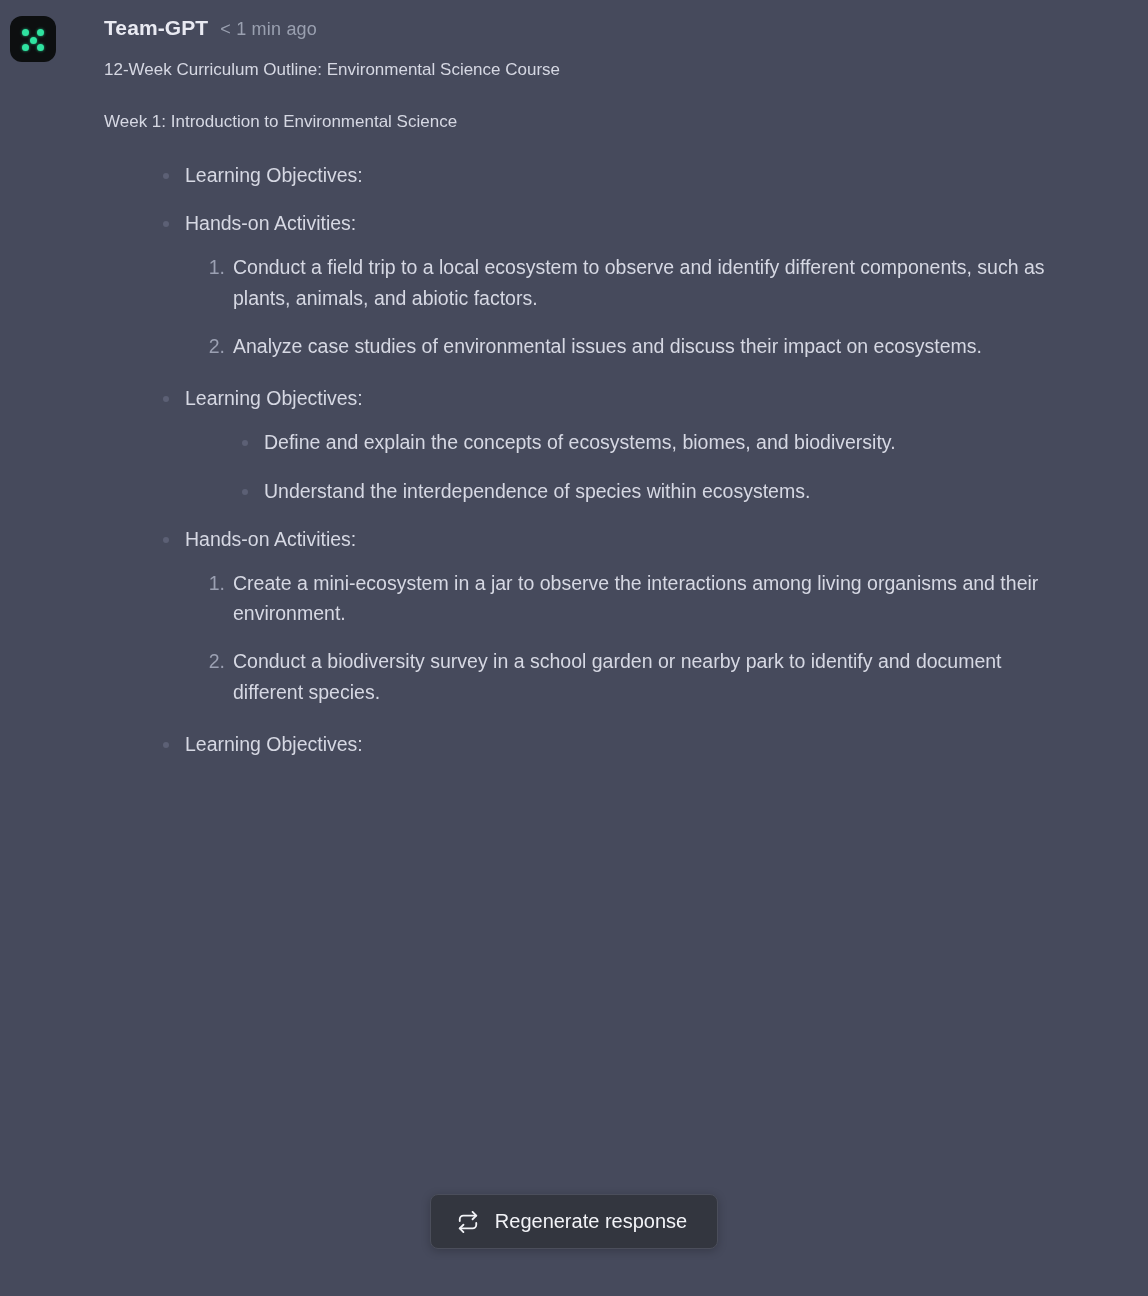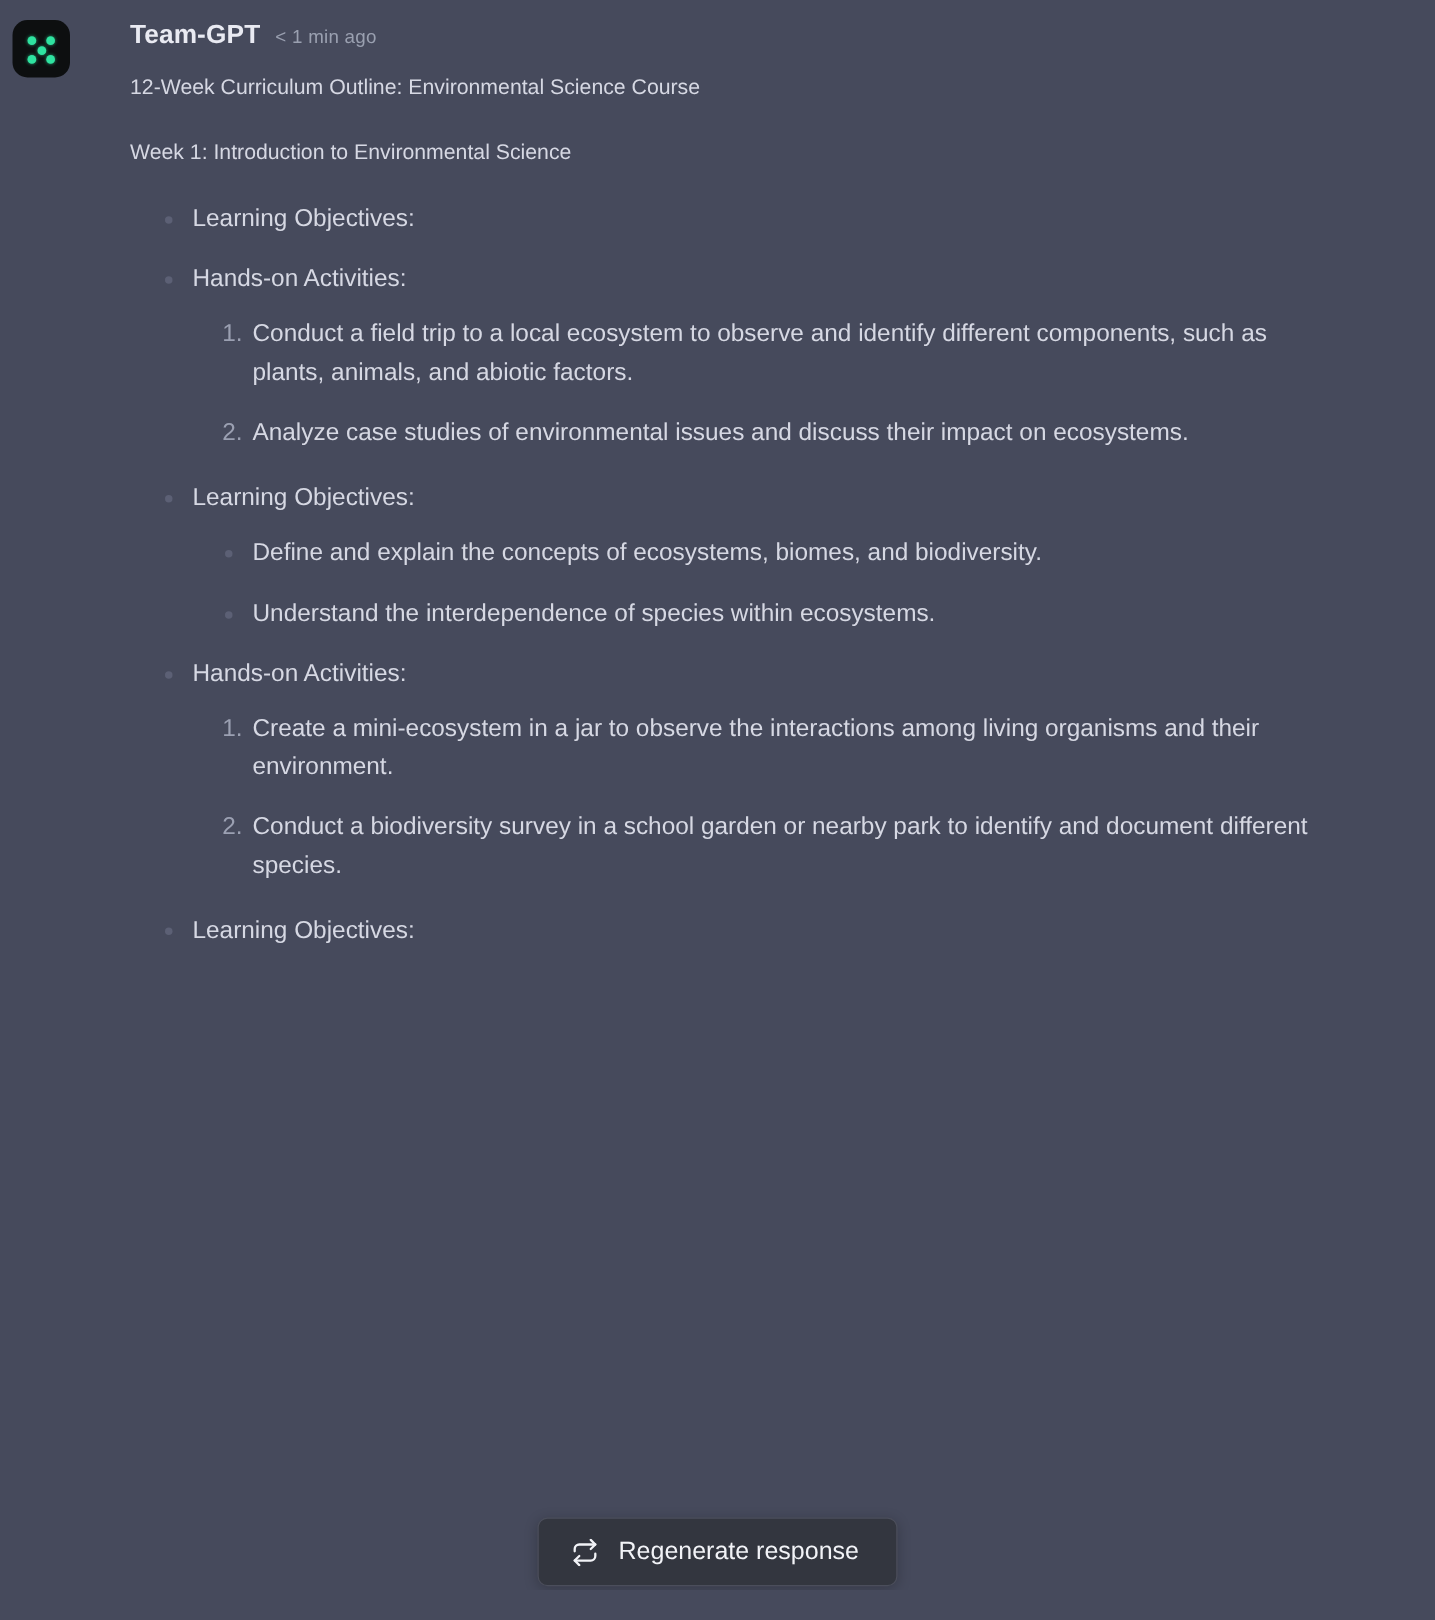--- a/index.html
+++ b/index.html
@@ -74,21 +74,21 @@
     gap: 12px;
     margin-bottom: 17px;
   }
   .author {
     font-size: 21px;
     font-weight: bold;
     color: #e9eaf2;
     letter-spacing: 0.1px;
   }
   .timestamp {
-    font-size: 15px;
+    font-size: 18px;
     color: #9aa0b0;
     letter-spacing: 0.2px;
   }
 
   
   .md { font-size: 19.5px; line-height: 1.45; }
 
   .md p {
     color: #d6d8e3;
     font-size: 17px;
@@ -110,20 +110,21 @@
     color: #d6d8e3;
     font-size: 19.5px;
     line-height: 1.55;
     margin-bottom: 18px;
   }
   .md li:last-child { margin-bottom: 0; }
 
   .md ul > li {
     list-style: none;
     position: relative;
+    margin-left: 31px;
   }
   .md ul > li::before {
     content: "";
     position: absolute;
     left: -22px;
     top: 13px;
     width: 6px;
     height: 6px;
     border-radius: 50%;
     background: #5c6075;
@@ -159,21 +160,21 @@
                 rgba(70,74,92,0) 0%,
                 rgba(70,74,92,0.55) 45%,
                 rgba(70,74,92,0.92) 100%);
     pointer-events: none;
   }
 
   .regen-wrap {
     position: absolute;
     left: 0;
     right: 0;
-    bottom: 3px;
+    bottom: 23px;
     display: flex;
     justify-content: center;
   }
 
   .regen-btn {
     display: inline-flex;
     align-items: center;
     gap: 16px;
     background: #33363f;
     border: 1px solid #4b4e5b;

